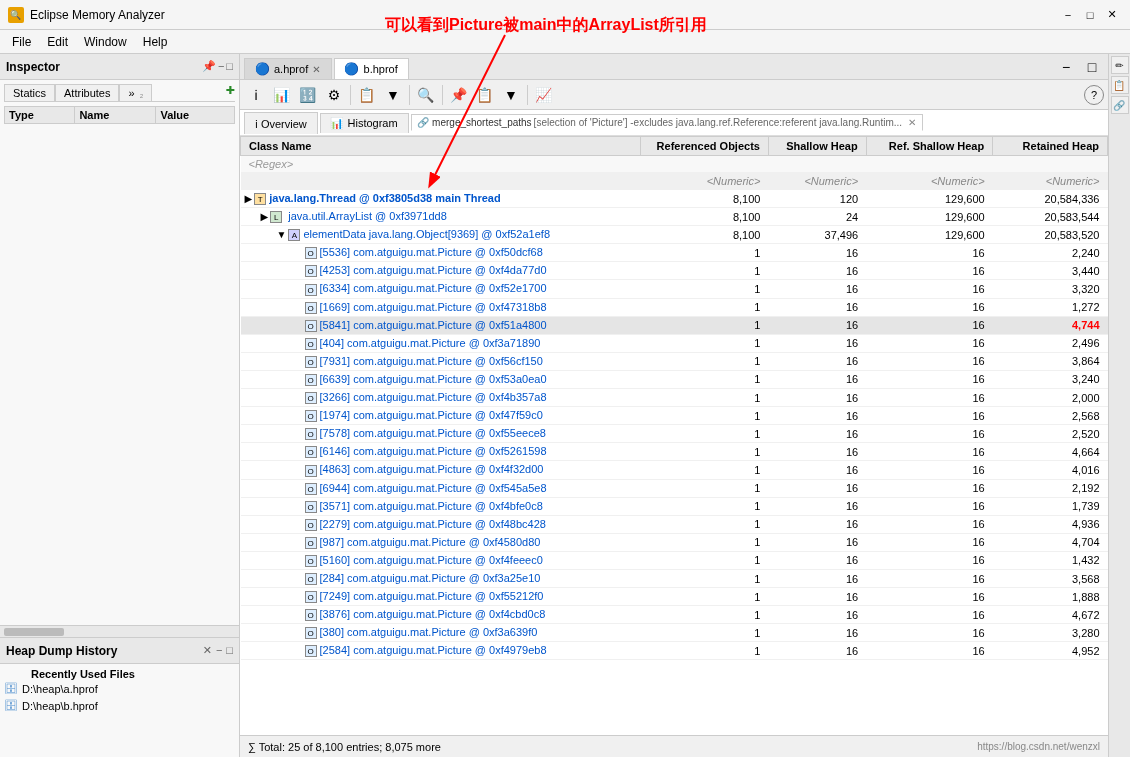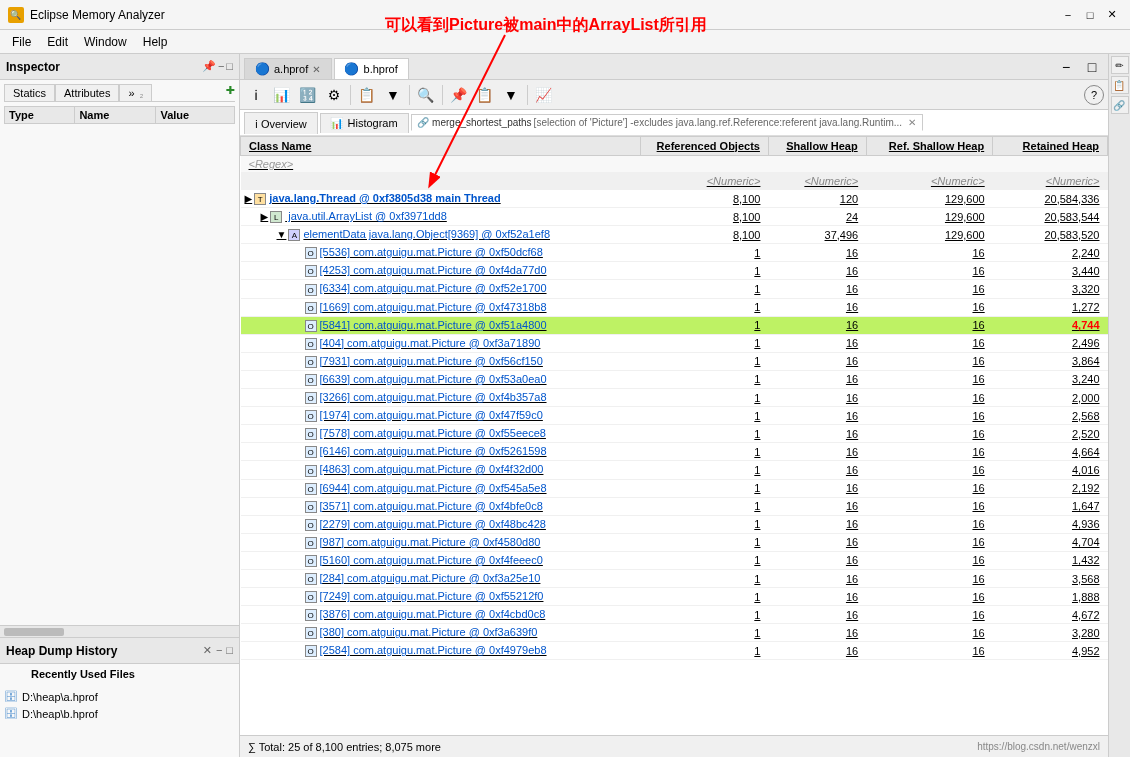--- a/index.html
+++ b/index.html
@@ -30,21 +30,21 @@
     .inspector-tab { padding: 2px 8px; font-size: 11px; cursor: pointer; border: 1px solid #ccc; border-bottom: none; background: #f0f0f0; }
     .inspector-table { width: 100%; border-collapse: collapse; margin-top: 4px; }
     .inspector-table th { background: #e8e8e8; padding: 2px 4px; border: 1px solid #ccc; font-size: 11px; text-align: left; }
     
     .scrollbar-h { height: 12px; background: #e8e8e8; border-top: 1px solid #ccc; display: flex; align-items: center; }
     .scrollbar-thumb { width: 60px; height: 8px; background: #bbb; border-radius: 2px; margin: 0 4px; }
     
     .heap-history-panel { border-top: 1px solid #ccc; height: 120px; }
     .heap-history-header { background: #e8e8e8; border-bottom: 1px solid #ccc; height: 26px; display: flex; align-items: center; padding: 0 6px; justify-content: space-between; }
     .heap-history-content { padding: 4px; }
-    .heap-history-label { font-size: 11px; font-weight: bold; margin-bottom: 8px; padding-left: 27px; }
+    .heap-history-label { font-size: 11px; font-weight: bold; margin-bottom: 0; padding-left: 27px; }
     .heap-file { display: flex; align-items: center; gap: 4px; font-size: 11px; padding: 2px 0; cursor: pointer; }
     .file-icon { color: #4488cc; font-size: 11px; }
     
     
     .tab-bar { background: #e8e8e8; border-bottom: 1px solid #ccc; height: 26px; display: flex; align-items: flex-end; padding-left: 4px; justify-content: space-between; }
     .tab-bar-left { display: flex; align-items: flex-end; }
     .tab { padding: 3px 10px; font-size: 11px; cursor: pointer; border: 1px solid #ccc; border-bottom: none; margin-right: 2px; background: #d8d8d8; display: flex; align-items: center; gap: 4px; }
     .tab.active { background: white; }
     .tab-close { font-size: 10px; cursor: pointer; color: #666; }
     .tab-bar-right { display: flex; align-items: center; gap: 2px; padding-right: 4px; }
@@ -57,26 +57,26 @@
     
     
     .view-tabs { background: white; border-bottom: 1px solid #ddd; height: 26px; display: flex; align-items: center; padding: 0 4px; gap: 0; }
     .view-tab { padding: 3px 10px; font-size: 11px; cursor: pointer; border: 1px solid #ccc; border-bottom: none; margin-right: 2px; background: #f0f0f0; }
     .view-tab.active { background: white; border-bottom: 1px solid white; }
     .view-tab-merge { background: #fff8e8; color: #333; font-size: 10px; padding: 2px 6px; border: 1px solid #ccc; display: flex; align-items: center; gap: 2px; }
     .view-tab-close { cursor: pointer; color: #888; margin-left: 4px; }
     
     
     .table-container { flex: 1; overflow: auto; background: white; }
-    .data-table { width: 100%; border-collapse: collapse; font-size: 11px; text-decoration: underline; }
+    .data-table { width: 100%; border-collapse: collapse; font-size: 11px; }
     .data-table th { background: #e8e8e8; padding: 3px 8px; border: 1px solid #ccc; font-size: 11px; text-align: left; white-space: nowrap; position: sticky; top: 0; z-index: 1; }
     .data-table th.right { text-align: right; }
     .data-table td { padding: 2px 8px; border-bottom: 1px solid #f0f0f0; white-space: nowrap; }
     .data-table td.right { text-align: right; }
-    .data-table tr.highlighted { background: #bef264; }
+    .data-table tr.highlighted { background: #e5e5e5; }
     
     .numeric-hint { color: #888; font-style: italic; }
     
     
     .status-bar { background: #f0f0f0; border-top: 1px solid #ccc; height: 22px; display: flex; align-items: center; padding: 0 8px; font-size: 11px; justify-content: space-between; }
     
     
     .right-sidebar { width: 22px; background: #e8e8e8; border-left: 1px solid #ccc; display: flex; flex-direction: column; align-items: center; padding: 2px; gap: 2px; }
     .sidebar-btn { width: 18px; height: 18px; border: 1px solid #ccc; background: #f0f0f0; cursor: pointer; display: flex; align-items: center; justify-content: center; font-size: 10px; }
     
@@ -409,21 +409,21 @@
     <td class="right">16</td>
     <td class="right" style="">2,192</td>
   </tr>
               <tr>
     <td style="padding-left:52px;">
       <span style="display:inline-block;width:12px;"></span><span style="display:inline-block;width:12px;height:12px;border:1px solid #888;background:#ddeeff;margin-right:3px;font-size:8px;text-align:center;line-height:12px;vertical-align:middle;">O</span><span style="color:#0055cc;cursor:pointer;">[3571] com.atguigu.mat.Picture @ 0xf4bfe0c8</span>
     </td>
     <td class="right">1</td>
     <td class="right">16</td>
     <td class="right">16</td>
-    <td class="right" style="">1,647</td>
+    <td class="right" style="">1,739</td>
   </tr>
               <tr>
     <td style="padding-left:52px;">
       <span style="display:inline-block;width:12px;"></span><span style="display:inline-block;width:12px;height:12px;border:1px solid #888;background:#ddeeff;margin-right:3px;font-size:8px;text-align:center;line-height:12px;vertical-align:middle;">O</span><span style="color:#0055cc;cursor:pointer;">[2279] com.atguigu.mat.Picture @ 0xf48bc428</span>
     </td>
     <td class="right">1</td>
     <td class="right">16</td>
     <td class="right">16</td>
     <td class="right" style="">4,936</td>
   </tr>

